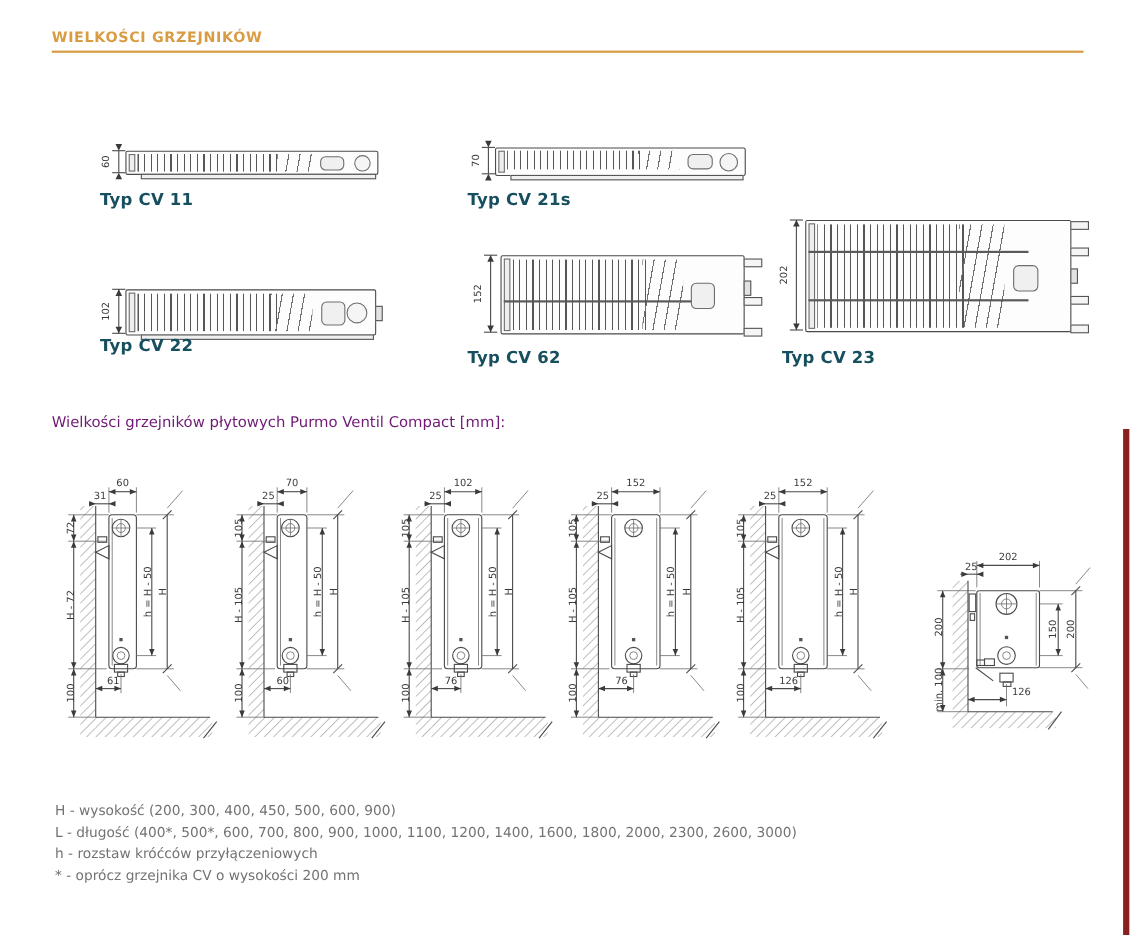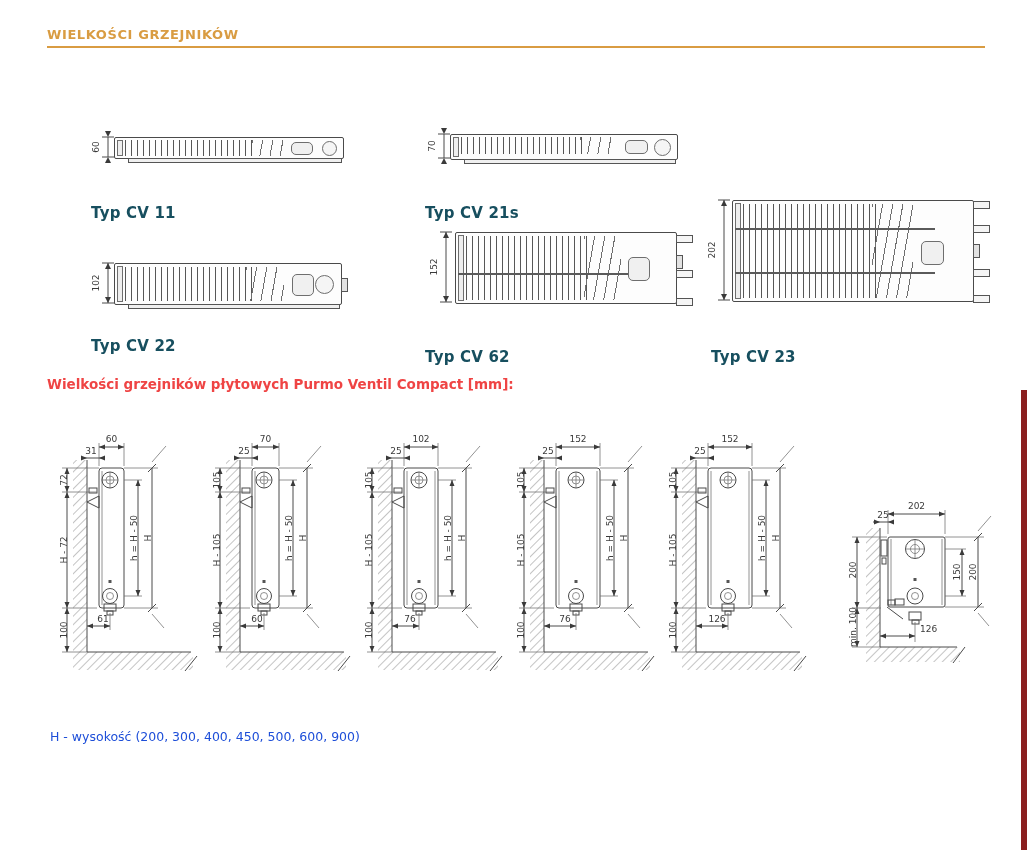--- a/index.html
+++ b/index.html
@@ -14,30 +14,30 @@
   .lcap{position:absolute;left:2px;top:2px;bottom:2px;width:4px;border:1px solid #6E6E6E;background:#EEE;}
   .fins{position:absolute;background:repeating-linear-gradient(90deg,#565656 0 1px,rgba(0,0,0,0) 1px 6px);}
   .coarse{position:absolute;background:repeating-linear-gradient(100deg,#6E6E6E 0 1px,rgba(0,0,0,0) 1px 10px);}
   .pill{position:absolute;border:1px solid #6E6E6E;border-radius:5px;background:#F0F0F0;}
   .knob{position:absolute;border:1px solid #6E6E6E;border-radius:50%;background:#F5F5F5;aspect-ratio:1;}
   .basestrip{position:absolute;height:3px;border:1px solid #555;background:#F0F0F0;}
   .hdiv{position:absolute;left:2px;right:16%;height:0;border-top:2px solid #5A5A5A;}
   .pipe{position:absolute;left:100%;width:15px;height:6px;margin-top:-3px;border:1px solid #555;background:#F5F5F5;}
   .tab{position:absolute;left:100%;width:5px;height:12px;margin-top:-6px;border:1px solid #555;background:#E2E2E2;}
   .type-label{position:absolute;font-size:15px;font-weight:bold;color:#174F5F;
-              font-family:"DejaVu Sans",sans-serif;letter-spacing:.2px;margin-top:32px;}
+              font-family:"DejaVu Sans",sans-serif;letter-spacing:.2px;}
   
   svg.diag{position:absolute;overflow:visible;}
   .dline{stroke:#4A4A4A;stroke-width:1;fill:none;}
   .thin{stroke:#6E6E6E;stroke-width:.75;fill:none;}
   .arr{fill:#3A3A3A;stroke:none;}
   .dimtext{font-family:"DejaVu Sans",sans-serif;font-size:9px;fill:#3A3A3A;}
   
-  .section-heading{position:absolute;left:47px;top:376px;font-size:13.5px;font-weight:bold;color:#ef4444;}
-  .legend{position:absolute;left:50px;top:727px;color:#1d4ed8;font-size:12.5px;line-height:19.5px;}
+  .section-heading{position:absolute;left:47px;top:376px;font-size:13.5px;font-weight:normal;color:#701a75;}
+  .legend{position:absolute;left:50px;top:727px;color:#737373;font-size:12.5px;line-height:19.5px;}
   .legend div{white-space:nowrap;}
   
   .red-bar{position:absolute;left:1021px;top:390px;width:6px;height:460px;background:#8A1F1F;}
 </style>
 </head>
 <body>
 
 <div id="page">
 
   <svg width="0" height="0" style="position:absolute">
@@ -535,16 +535,19 @@
     <text class="dimtext" text-anchor="middle" transform="rotate(-90 128 102)" x="128" y="105">200</text>
     <line class="thin" x1="70" y1="152" x2="70" y2="172"></line>
     <line class="dline" x1="35" y1="166" x2="70" y2="166"></line>
     <path class="arr" d="M35,166 l6,-2.5 l0,5 z"></path>
       <path class="arr" d="M70,166 l-6,-2.5 l0,5 z"></path>
     <text class="dimtext" x="75" y="162" text-anchor="start">126</text>
   </svg>
 
   <div class="legend">
     <div>H - wysokość (200, 300, 400, 450, 500, 600, 900)</div>
+    <div>L - długość (400*, 500*, 600, 700, 800, 900, 1000, 1100, 1200, 1400, 1600, 1800, 2000, 2300, 2600, 3000)</div>
+    <div>h - rozstaw króćców przyłączeniowych</div>
+    <div>* - oprócz grzejnika CV o wysokości 200 mm</div>
   </div>
 
   <div class="red-bar"></div>
 </div>
 
 </body></html>

